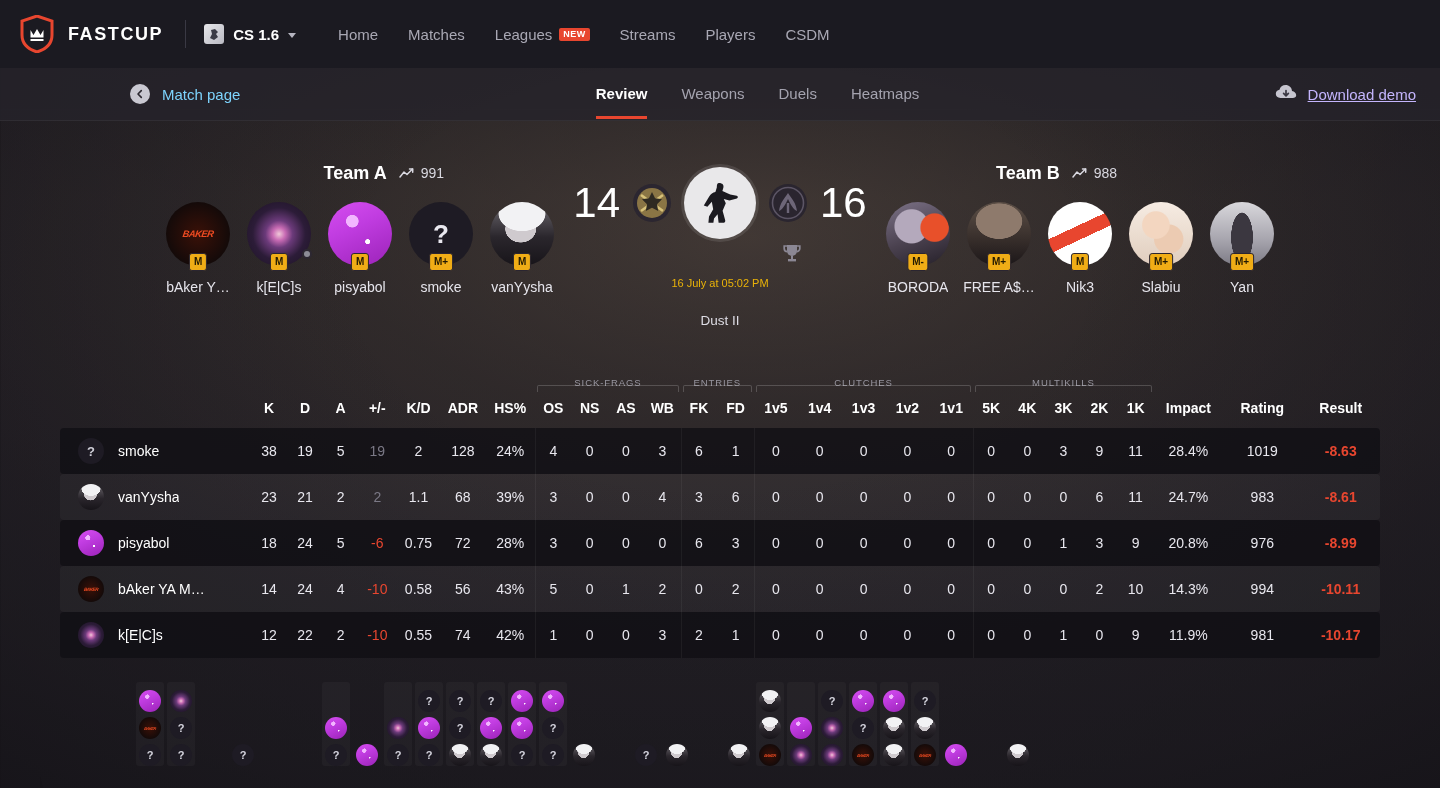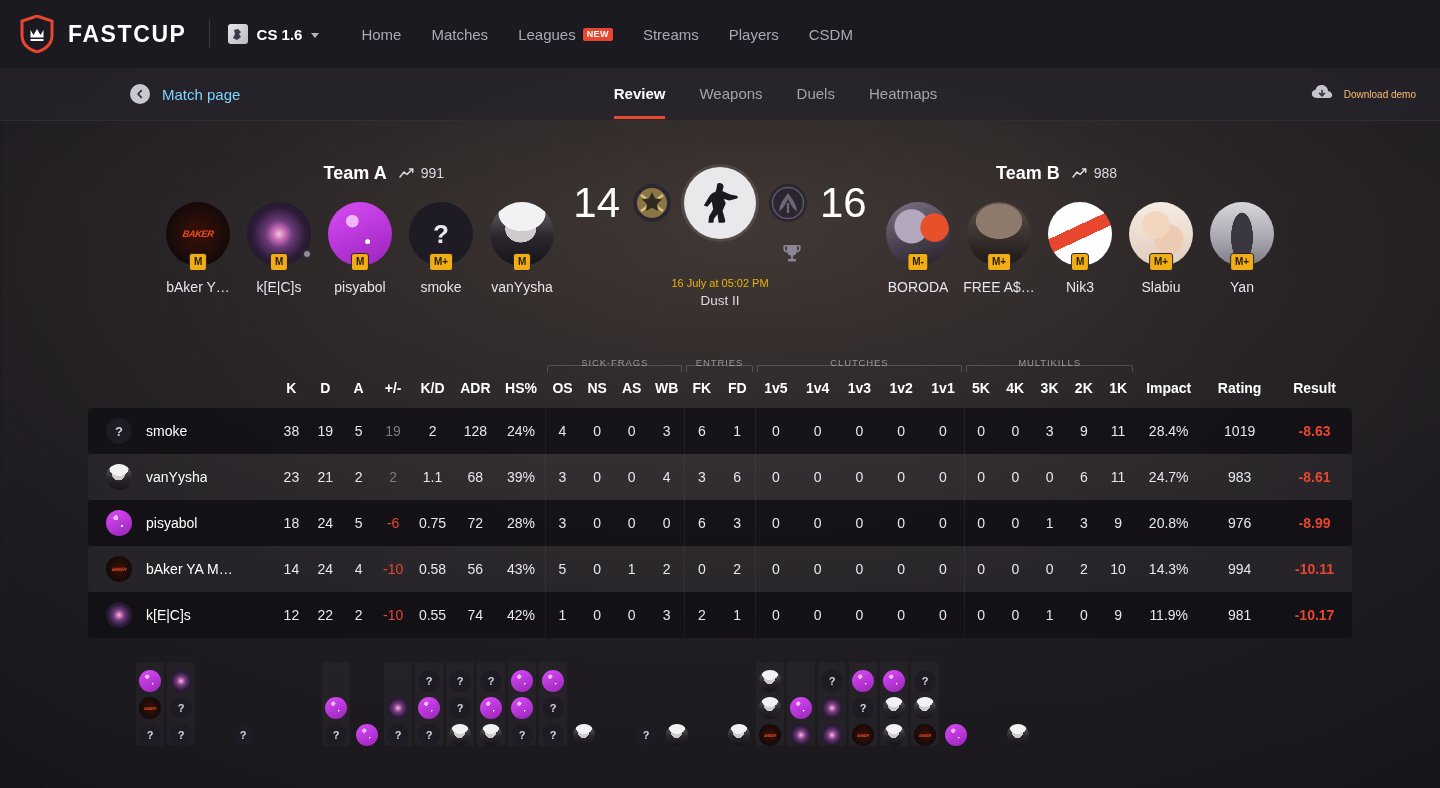--- a/index.html
+++ b/index.html
@@ -42,21 +42,21 @@
   .navbar {
     position: relative; z-index: 20;
     height: 68px; width: 100%;
     background: #1b1a21;
     display: flex; align-items: center;
     padding: 0 24px 0 20px;
   }
   .brand { display:flex; align-items:center; gap:14px; }
   .logo-shield { width: 34px; height: 38px; display:block; }
   .brand-name {
-    font-size: 23px; font-weight: 700; letter-spacing: 1.6px; color: #fff;
+    font-size: 18px; font-weight: 700; letter-spacing: 1.6px; color: #fff;
   }
   .nav-sep { width:1px; height:28px; background:#3a3944; margin: 0 18px 0 22px; }
   .game-select { display:flex; align-items:center; gap:9px; cursor:pointer; }
   .game-icon {
     width:20px; height:20px; border-radius:3px;
     background: linear-gradient(135deg,#e7e7ea,#b9b9c2);
     display:flex; align-items:center; justify-content:center;
   }
   .game-icon svg { display:block; }
   .game-name { font-size:15px; font-weight:700; color:#fff; }
@@ -98,21 +98,21 @@
   .subnav-tabs { display:flex; align-items:center; gap:34px; margin:0 auto; }
   .stab {
     position:relative; font-size:15px; color:#a4a3af; cursor:pointer;
     padding: 16px 0 17px;
   }
   .stab.active { color:#fff; font-weight:700; }
   .stab.active::after {
     content:""; position:absolute; left:0; right:0; bottom:0; height:3px; background:#e8462f;
   }
   .dl-demo { display:flex; align-items:center; gap:11px; cursor:pointer; }
-  .dl-demo .dtext { font-size:10px; color:#fdba74; }
+  .dl-demo .dtext { font-size:15px; color:#c4b5fd;text-decoration:underline; }
 
   
   .match-head {
     position: relative; z-index: 10;
     padding-top: 20px;
   }
   .teams-row {
     display:flex; align-items:flex-start; justify-content:center;
   }
   .team-col { width: 560px; margin-top: 19px; }
@@ -159,24 +159,24 @@
   .score.right { text-align:left; }
   .sidelogo { width:40px;height:40px;border-radius:50%; display:block; }
   .csball {
     width:72px;height:72px;border-radius:50%;
     background:#e9e8ea; display:flex;align-items:center;justify-content:center;
     box-shadow:0 0 0 3px rgba(255,255,255,.10);
   }
   .trophy-slot { height:22px; margin-top:4px; width:100%; position:relative; }
   .trophy { position:absolute; left:calc(50% + 62px); top:0; }
   .match-when { margin-top:12px; font-size:11px; color:#eab308; }
-  .match-map { margin-top:4px; font-size:13.5px; color:#dedde5; }
+  .match-map { margin-top:24px; font-size:13.5px; color:#dedde5; }
 
   
-  .table-zone { position:relative; z-index:10; margin-top: 38px; padding: 0 88px; }
+  .table-zone { position:relative; z-index:10; margin-top: 38px; padding: 0 60px; }
   table.stats { width:100%; border-collapse:separate; border-spacing:0; }
   table.stats th, table.stats td { padding:0; }
 
   .grp-row th { height:22px; vertical-align:bottom; }
   .grp-label {
     font-size:9.5px; letter-spacing:.9px; color:#97959f; font-weight:400;
     text-align:center; padding-bottom:4px;
   }
   .grp-bracket { position:relative; }
   .grp-bracket::after {

